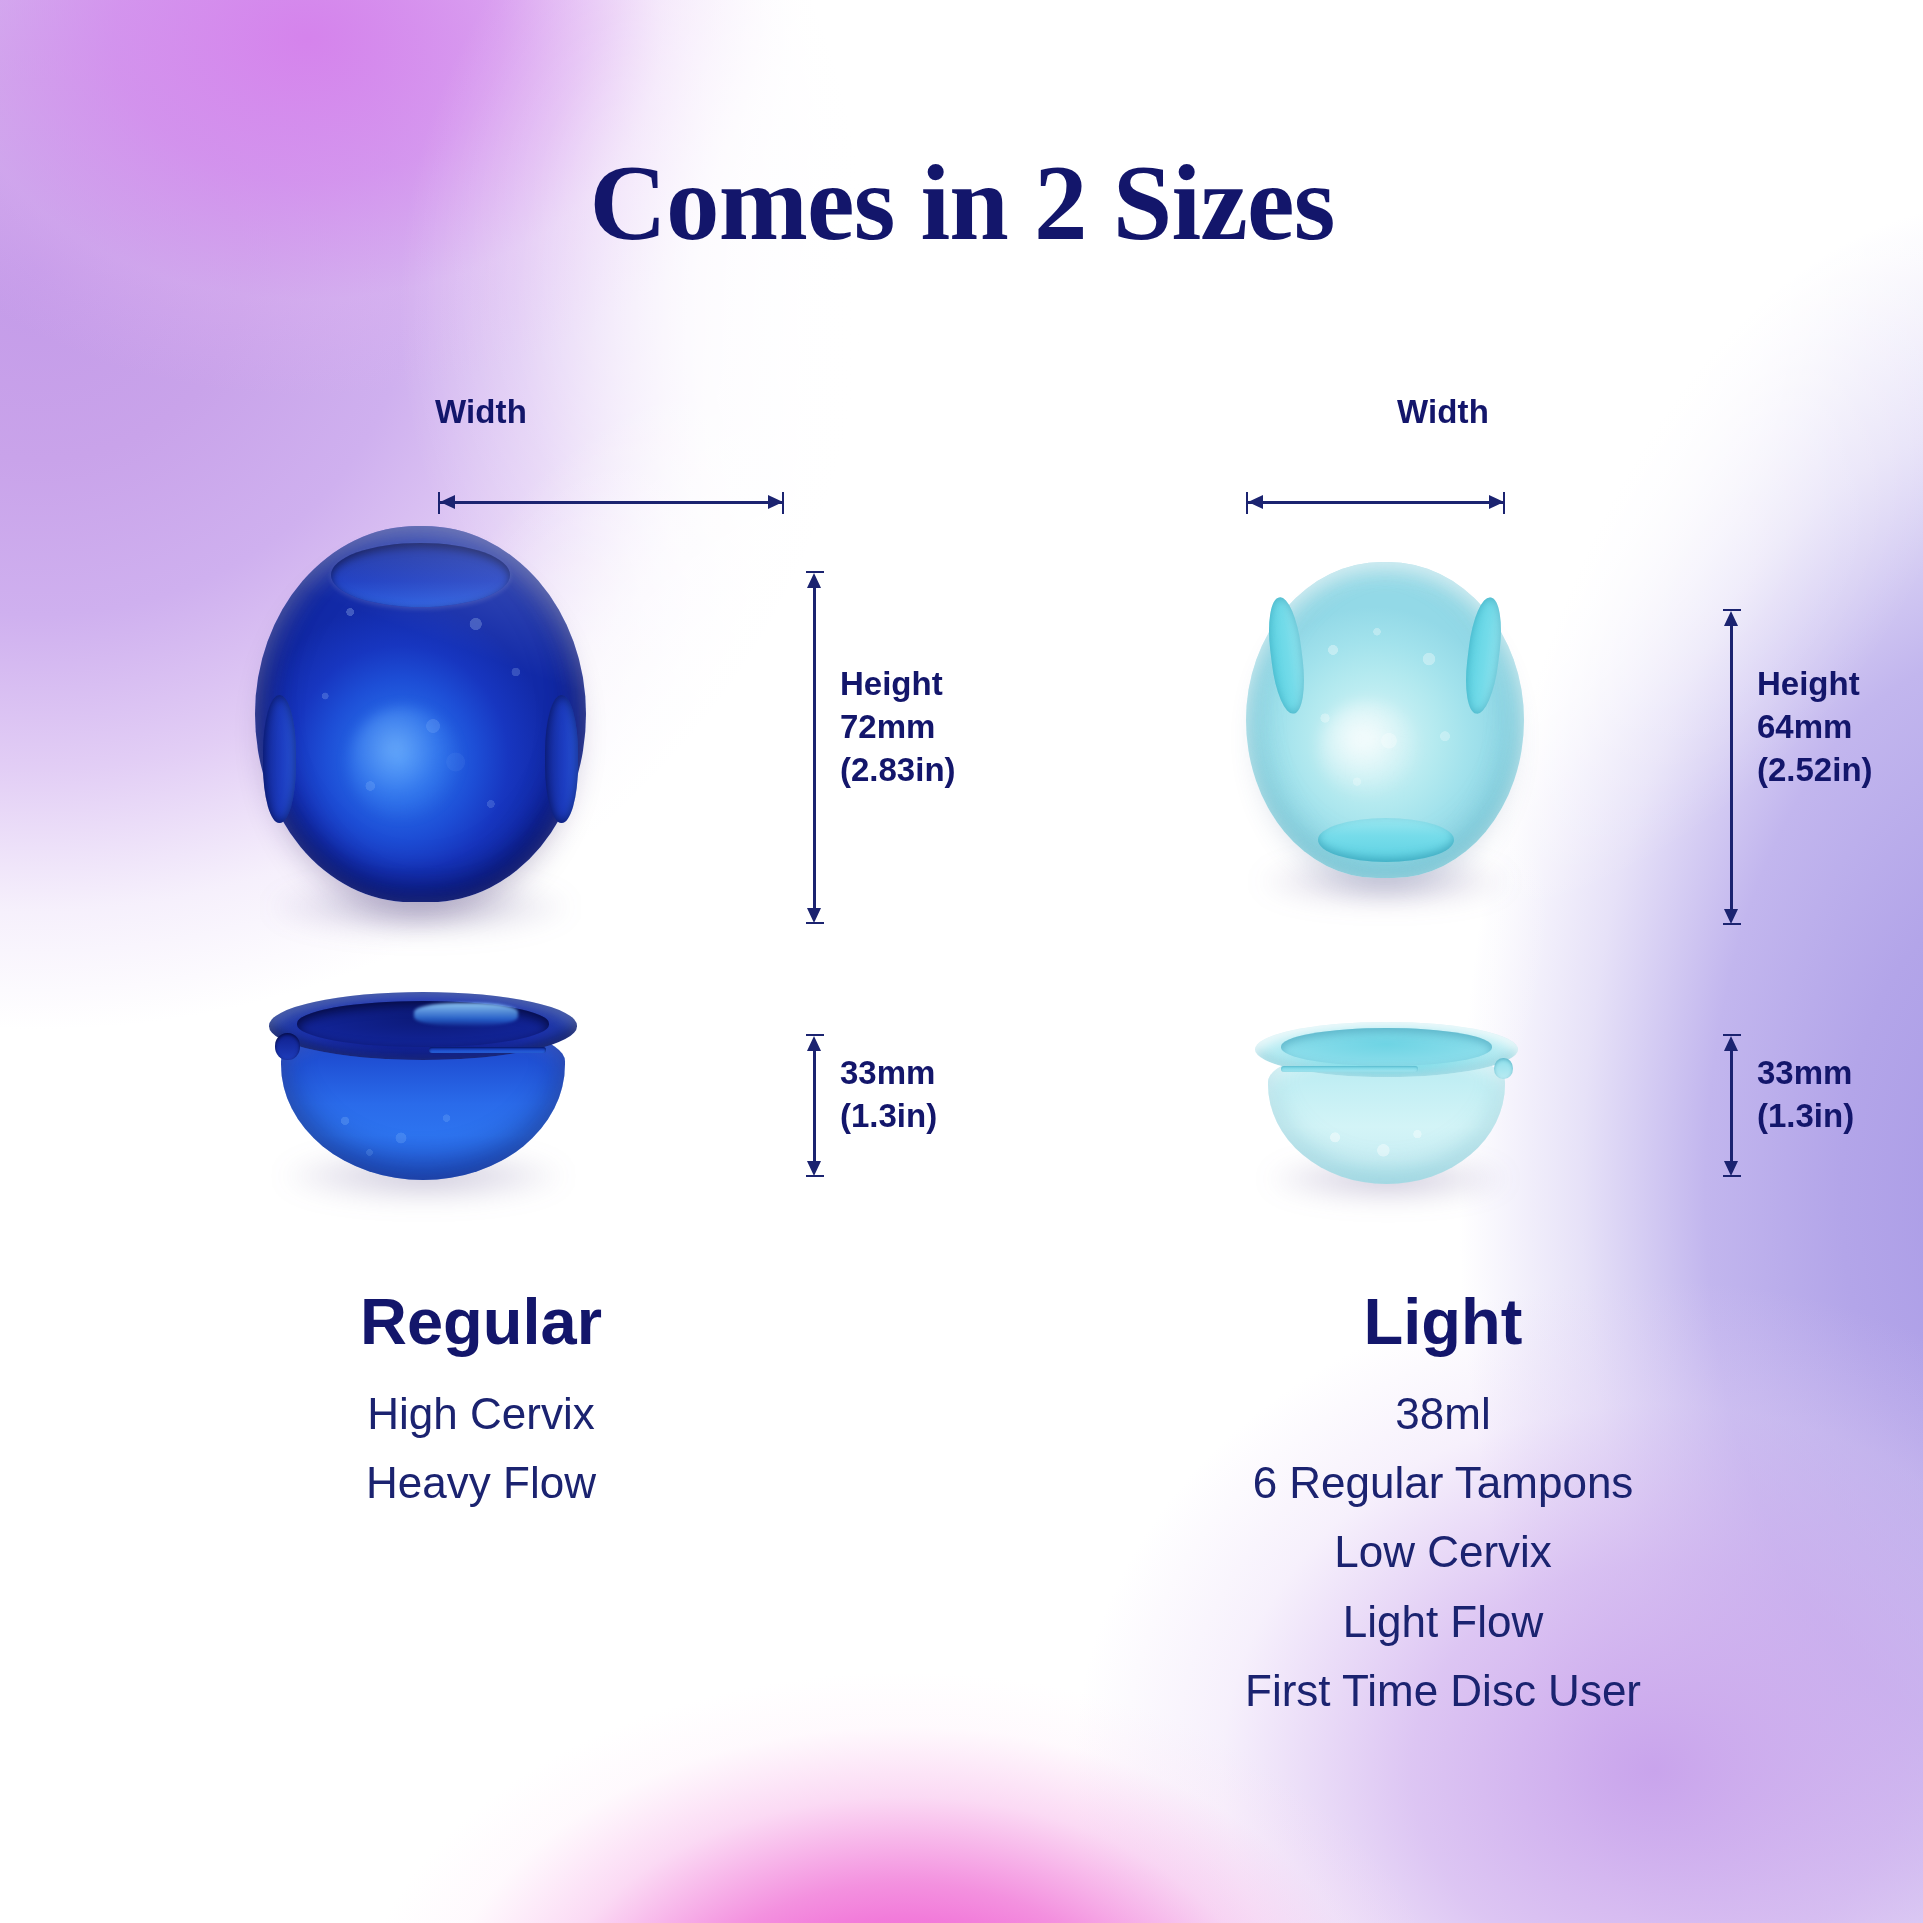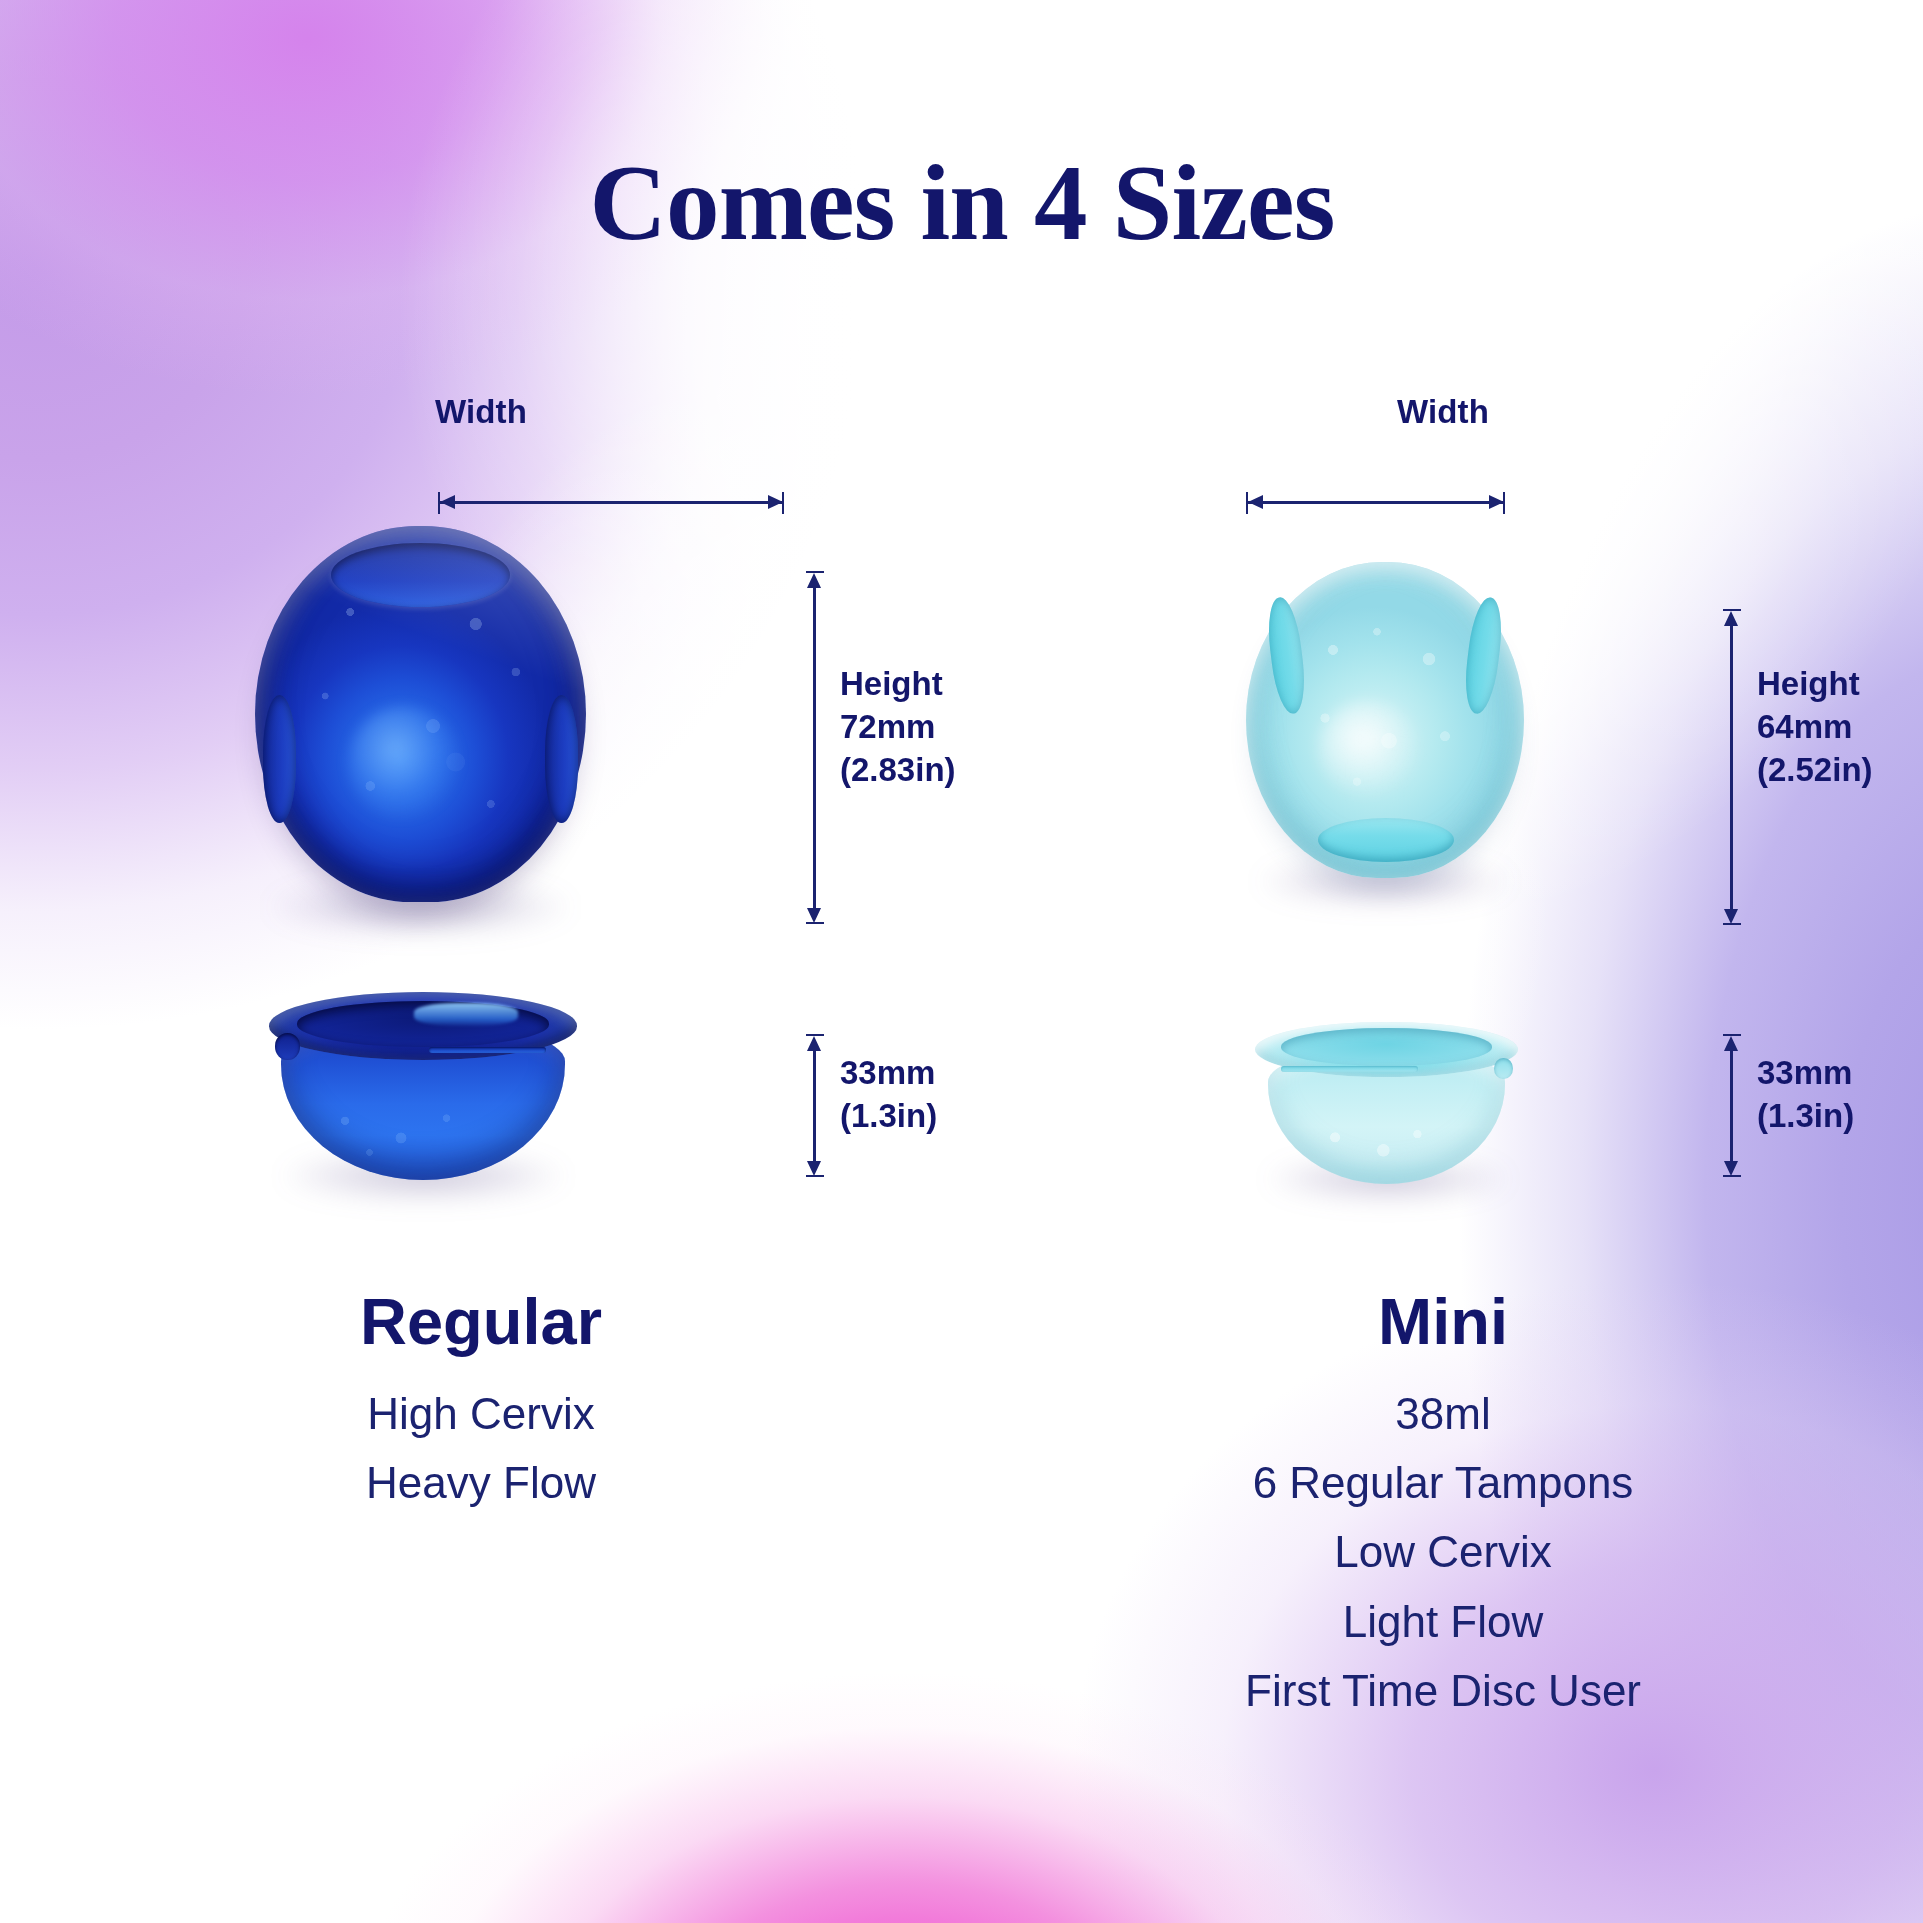--- a/index.html
+++ b/index.html
@@ -399,21 +399,21 @@
   <div class="bg-layer" id="bg-topmagenta"></div>
   <div class="bg-layer" id="bg-right"></div>
   <div class="bg-layer" id="bg-lowerright"></div>
   <div class="bg-layer" id="bg-bottompink"></div>
   <div class="bg-layer" id="bg-bottomleftwhite"></div>
   <div class="bg-layer" id="bg-whitecentre"></div>
   <div class="bg-layer" id="bg-corewhite"></div>
 
   <div id="content">
 
-    <div id="title">Comes in 4 Sizes</div>
+    <div id="title">Comes in 2 Sizes</div>
 
     <div class="column" id="col-regular">
 
       <div class="width-block">
         <div class="dim-label">
           <div>Width</div>
         </div>
       </div>
       <div class="width-arrow" id="width-arrow-regular">
         <div class="warrow-line"></div>
@@ -539,21 +539,21 @@
         <div class="varrow-cap bottom"></div>
         <div class="varrow-head top"></div>
         <div class="varrow-head bottom"></div>
       </div>
       <div class="side-label" style="left:750px; top:661px;">
         <div>33mm</div>
         <div>(1.3in)</div>
       </div>
 
       <div class="spec-block" id="spec-mini">
-        <div class="spec-name">Mini</div>
+        <div class="spec-name">Light</div>
         <div class="spec-line">38ml</div>
         <div class="spec-line">6 Regular Tampons</div>
         <div class="spec-line">Low Cervix</div>
         <div class="spec-line">Light Flow</div>
         <div class="spec-line">First Time Disc User</div>
       </div>
     </div>
 
   </div>
 </div>

